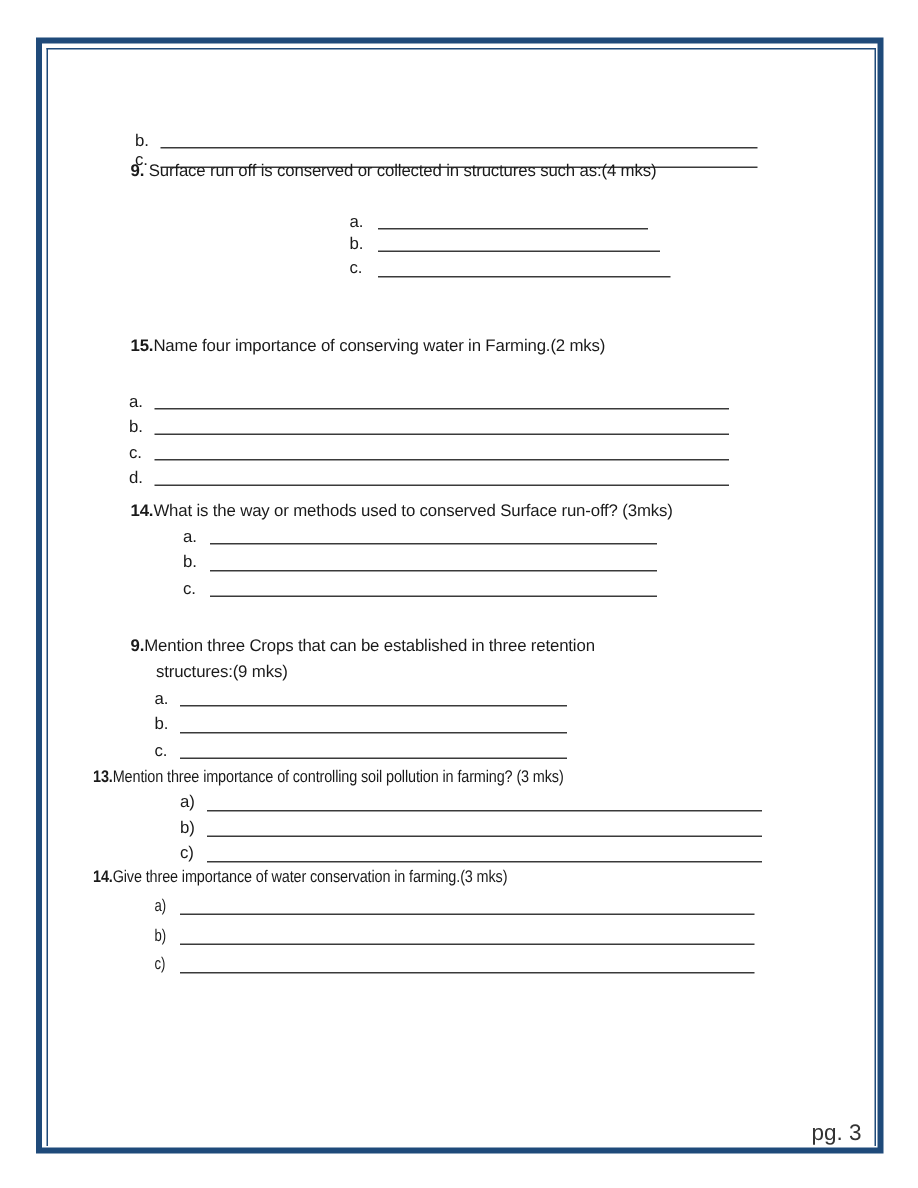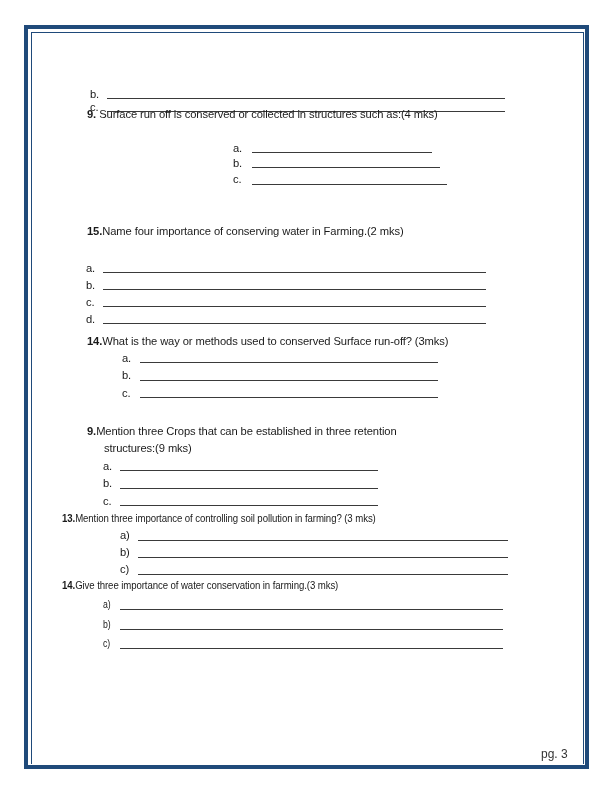--- a/index.html
+++ b/index.html
@@ -7,21 +7,21 @@
            font-family: "Liberation Sans", sans-serif; color: #1a1a1a; }
     .frame-outer { position: absolute; left: 24px; top: 25px; width: 557px; height: 736px;
                    border: 4px solid #1f4a7a; }
     .frame-inner { position: absolute; left: 31px; top: 32px; width: 551px; height: 731px;
                    border-left: 1px solid #1f4a7a; border-top: 1px solid #1f4a7a; border-right: 1px solid #1f4a7a; }
     .txt { position: absolute; font-size: 11.2px; line-height: 13px; white-space: nowrap; letter-spacing: -0.1px; }
     .num { font-weight: bold; }
     .cond { transform: scaleX(0.86); transform-origin: left center; }
     .cond2 { transform: scaleX(0.78); transform-origin: left center; }
     .line { position: absolute; height: 0; border-top: 1px solid #3a3a3a; }
-    .pg { position: absolute; font-size: 12px; color: #333; }
+    .pg { position: absolute; font-size: 15px; color: #333; }
   </style>
 </head>
 <body>
 
 <div class="frame-outer"></div>
 <div class="frame-inner"></div>
 
 <div>
   <span class="txt" style="left:90px;top:88px;">b.</span>
   <div class="line" style="left:107px;top:98px;width:398px;"></div>

